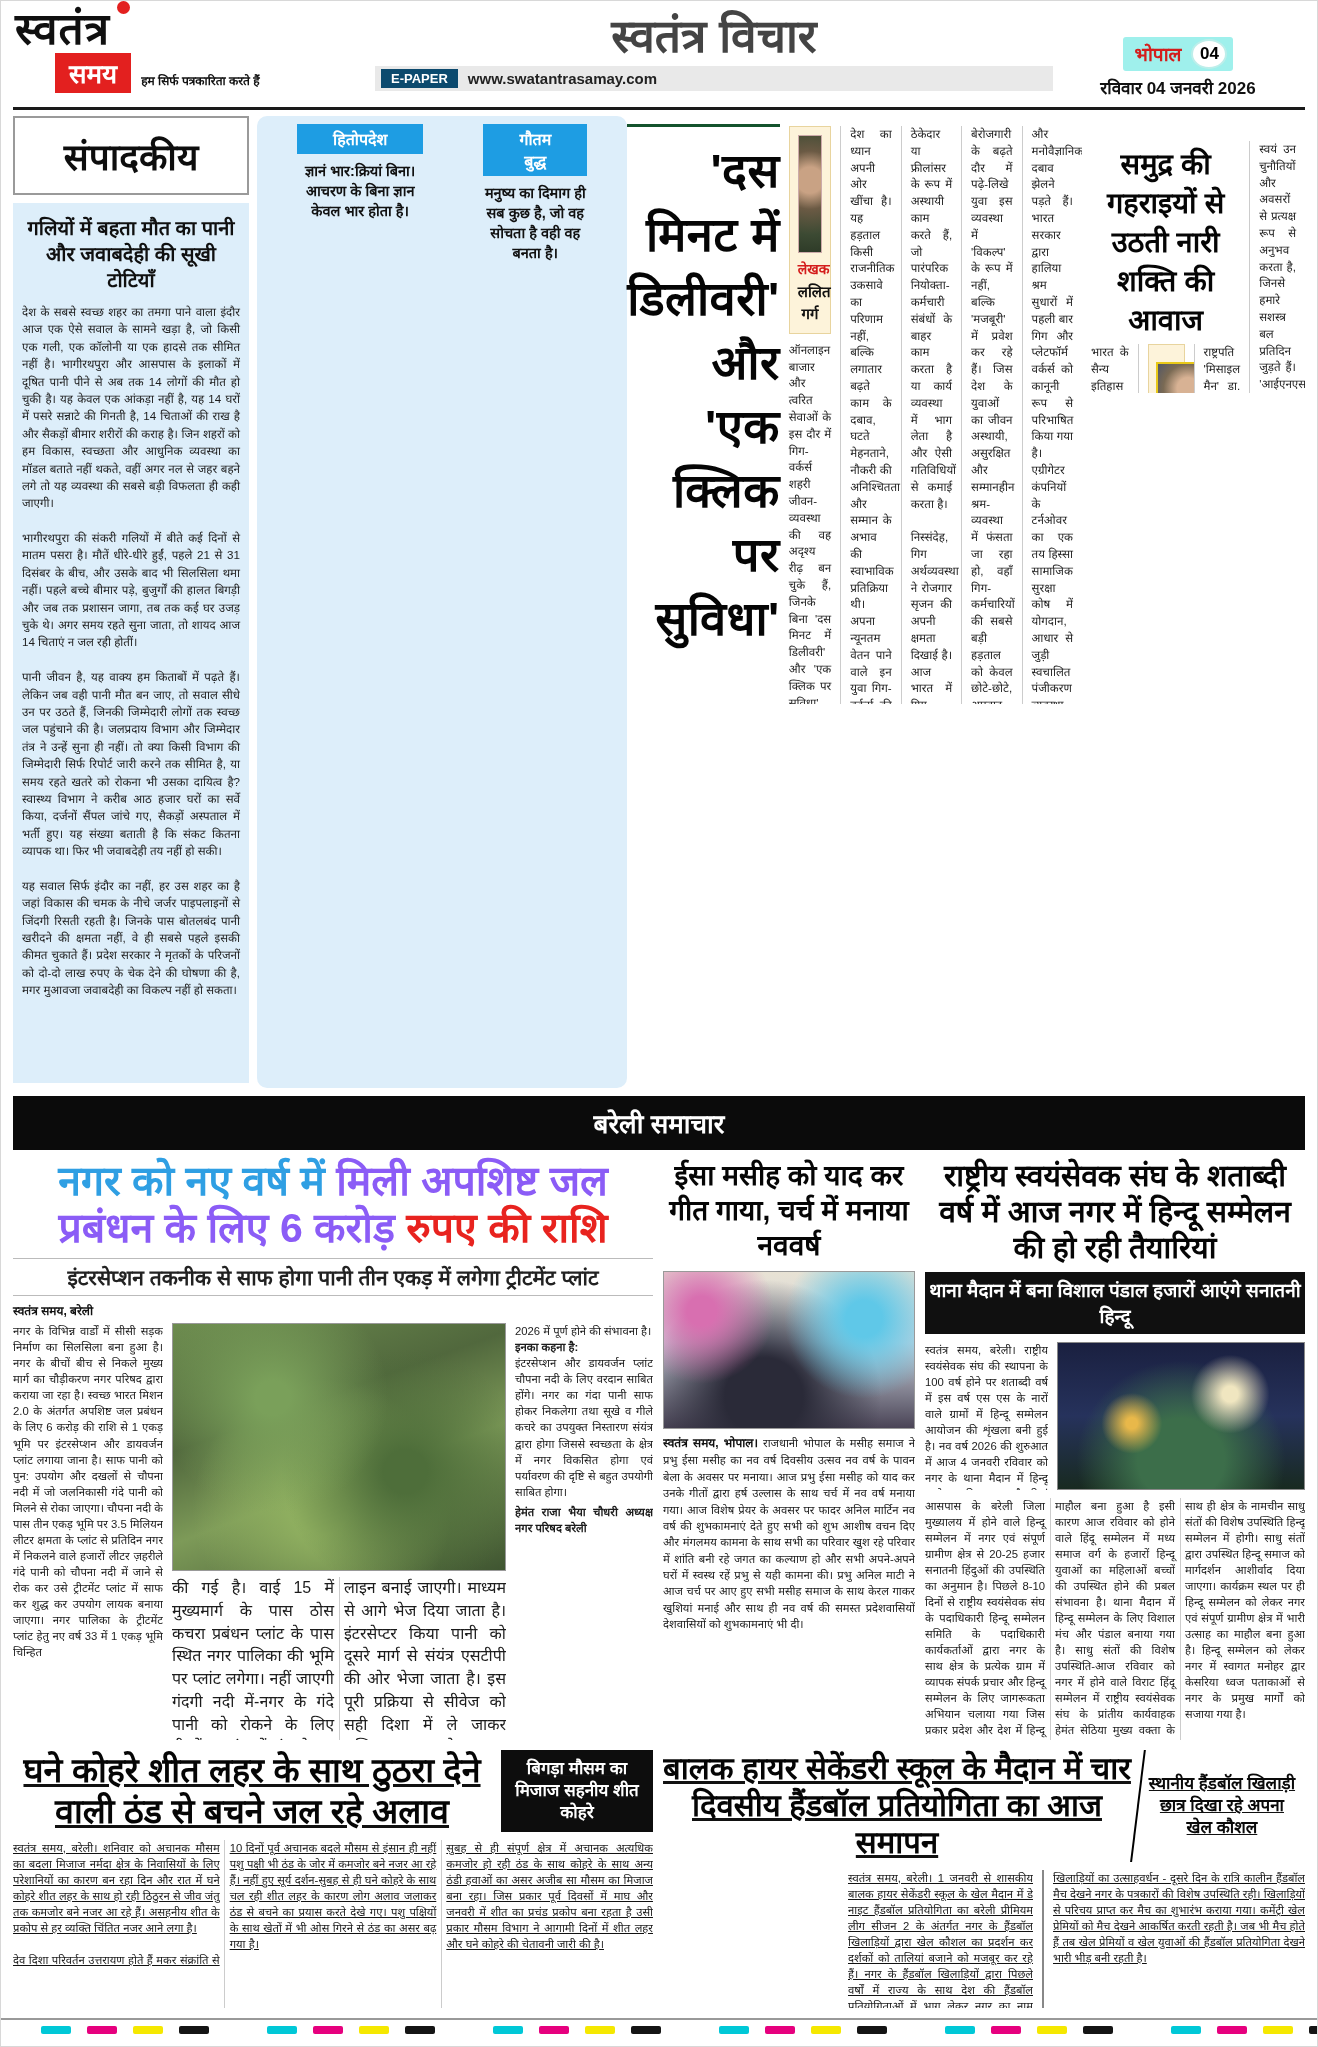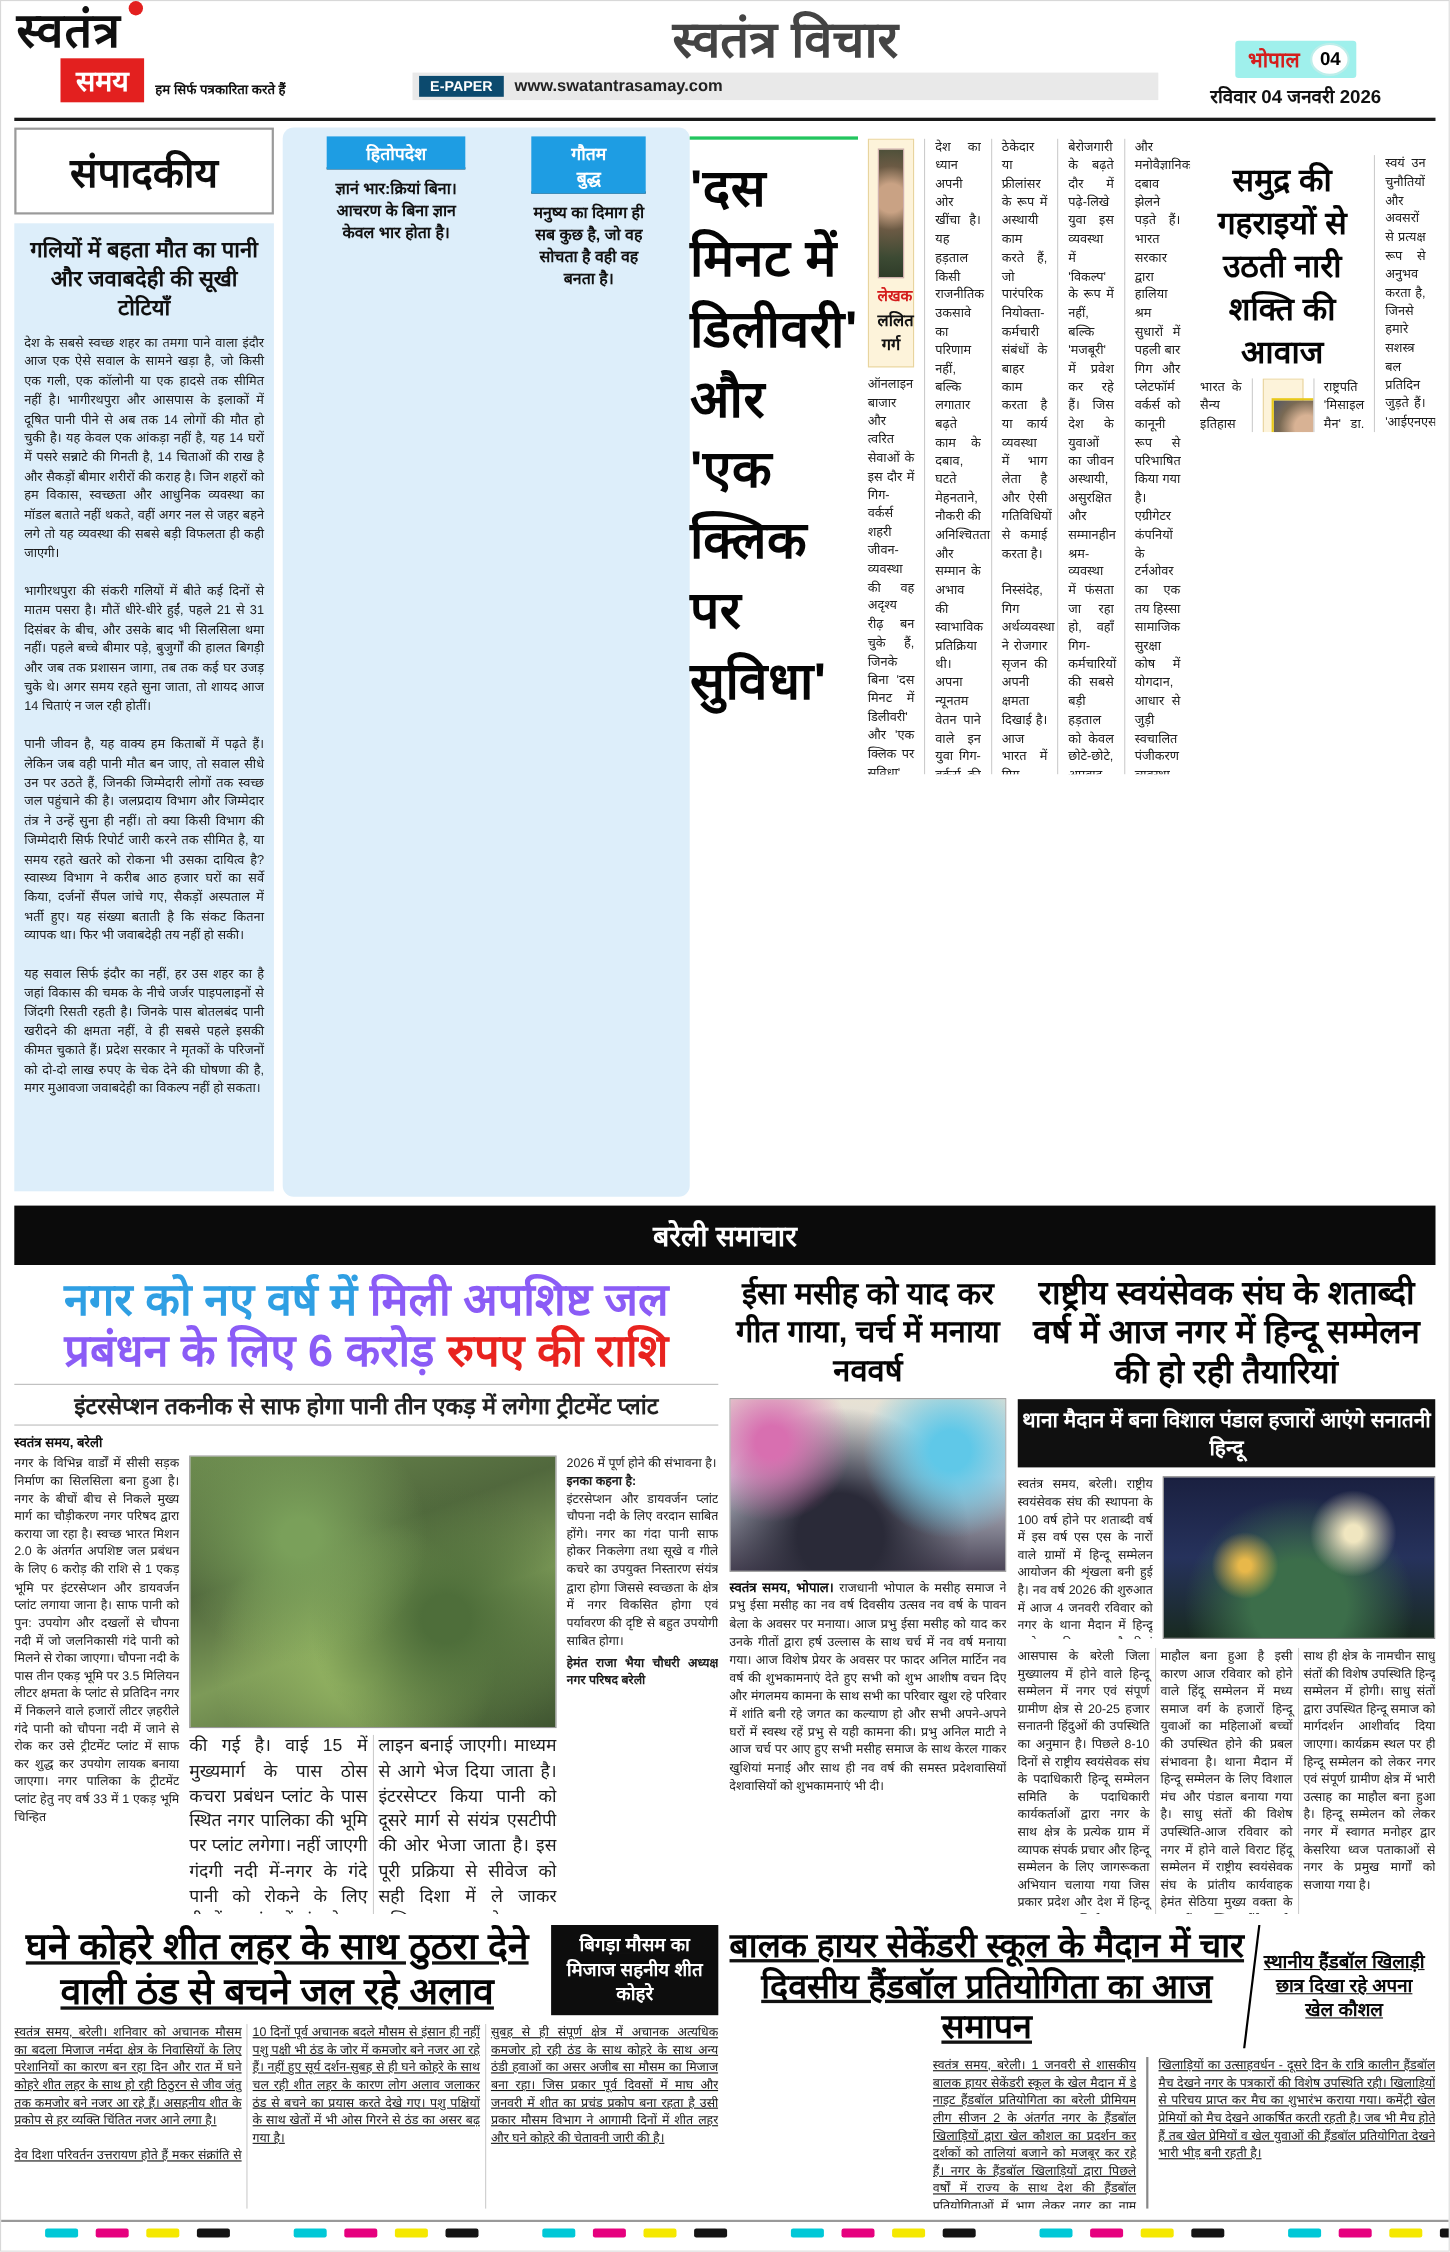--- a/index.html
+++ b/index.html
@@ -40,22 +40,22 @@
   .ed-head { font-size:20px; font-weight:800; text-align:center; line-height:1.3; color:#101010; }
   .ed-body { margin-top:10px; font-size:11.6px; line-height:1.5; text-align:justify; white-space:pre-line; color:#1c1c1c; }
 
   .right-col { flex:1; display:flex; flex-direction:row; min-width:0; }
   .quotes { background:#ddeefa; border-radius:10px; display:flex; gap:60px; padding:8px 40px 10px 40px; }
   .quote { flex:1; text-align:center; }
   .q-badge { display:inline-block; background:#1e9de3; color:#fff; font-weight:800; font-size:16px;
              padding:4px 36px; position:relative; z-index:2; }
   .q-line { border-top:2px solid #222; margin-top:-2px; }
   .q-text { font-size:14.5px; font-weight:700; margin-top:6px; color:#111; }
-  .lead-headline { font-size:47px; font-weight:800; text-align:left; color:#050505;
-                   border-top:3px solid #22c55e; margin-top:8px; padding-top:10px; letter-spacing:0.5px; }
+  .lead-headline { font-size:47px; font-weight:800; text-align:right; color:#050505;
+                   border-top:3px solid #14532d; margin-top:8px; padding-top:10px; letter-spacing:0.5px; }
   .lead-cols { display:grid; grid-template-columns:repeat(5,1fr); margin-top:10px; height:578px; overflow:hidden; }
   .lead-cols > .col { padding:0 9px; overflow:hidden; font-size:11.6px; line-height:1.45; text-align:justify; color:#1c1c1c; }
   .lead-cols > .col + .col { border-left:1px solid #cccccc; }
   .author-card { background:#fdf3da; border:1px solid #e8d49e; padding:8px; margin-bottom:8px; text-align:center; }
   .author-photo { height:118px; border:1px solid #caa; background:
       radial-gradient(circle at 50% 38%, #c9a284 18%, #6b5a44 40%, #3c4a33 75%, #2e3b28 100%); }
   .author-label { color:#d41d1c; font-weight:800; font-size:14px; margin-top:6px; }
   .author-name { font-weight:800; font-size:15px; color:#111; margin-top:2px; }
 
   .nari { display:grid; grid-template-columns:repeat(4,1fr); grid-template-rows:auto 1fr;

